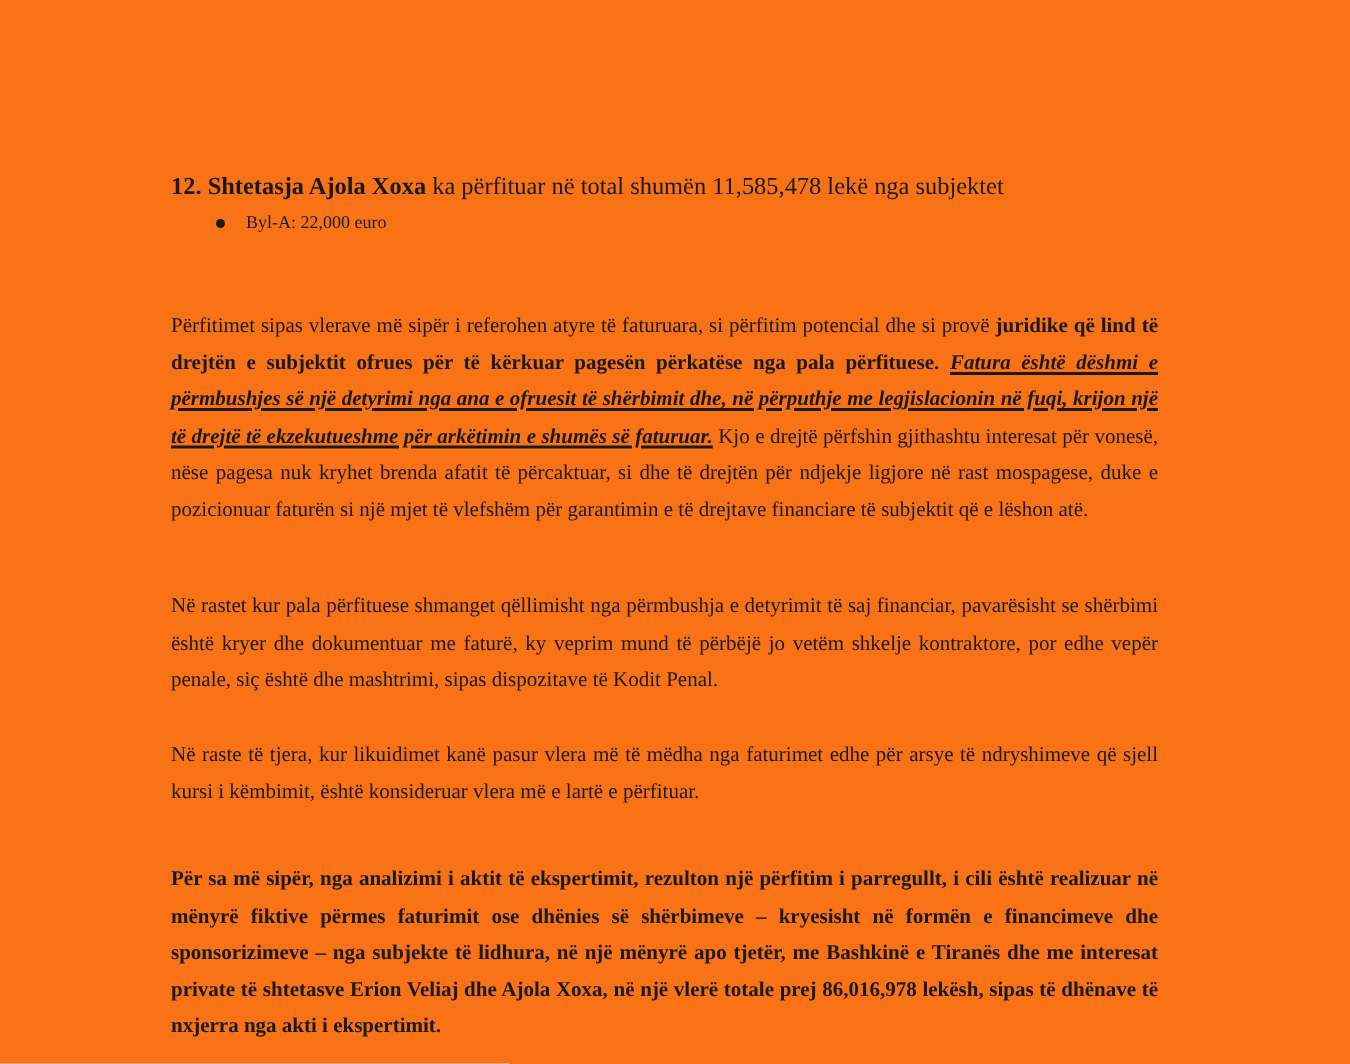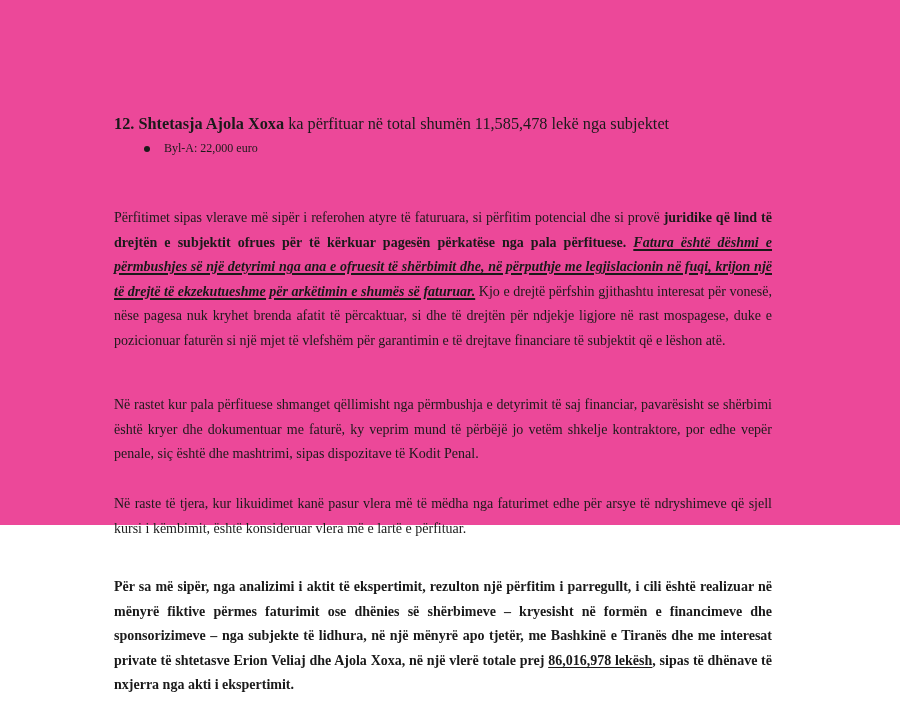--- a/index.html
+++ b/index.html
@@ -11,22 +11,22 @@
       width: 900px;
       height: 709px;
       overflow: hidden;
       position: relative;
       font-family: "Liberation Serif", "DejaVu Serif", serif;
       color: #1a1a1a;
     }
     .page {
       position: absolute;
       left: 0; top: 0;
-      width: 900px; height: 525px;
-      background: #ec4899;
+      width: 900px; height: 709px;
+      background: #f97316;
     }
     .block {
       position: absolute;
       left: 114px;
       width: 760px;
       font-size: 14px;
       line-height: 24.6px;
     }
     .heading {
       top: 112px;
@@ -70,21 +70,20 @@
 
     .bold { font-weight: bold; }
     .biu {
       font-weight: bold;
       font-style: italic;
       text-decoration: underline;
       text-decoration-thickness: 1.5px;
       text-underline-offset: 2px;
     }
     .u {
-      text-decoration: underline;
       text-underline-offset: 2px;
     }
   </style>
 </head>
 <body>
 
 <div class="page">
 
   <div class="block heading">
     <b>12.</b>

